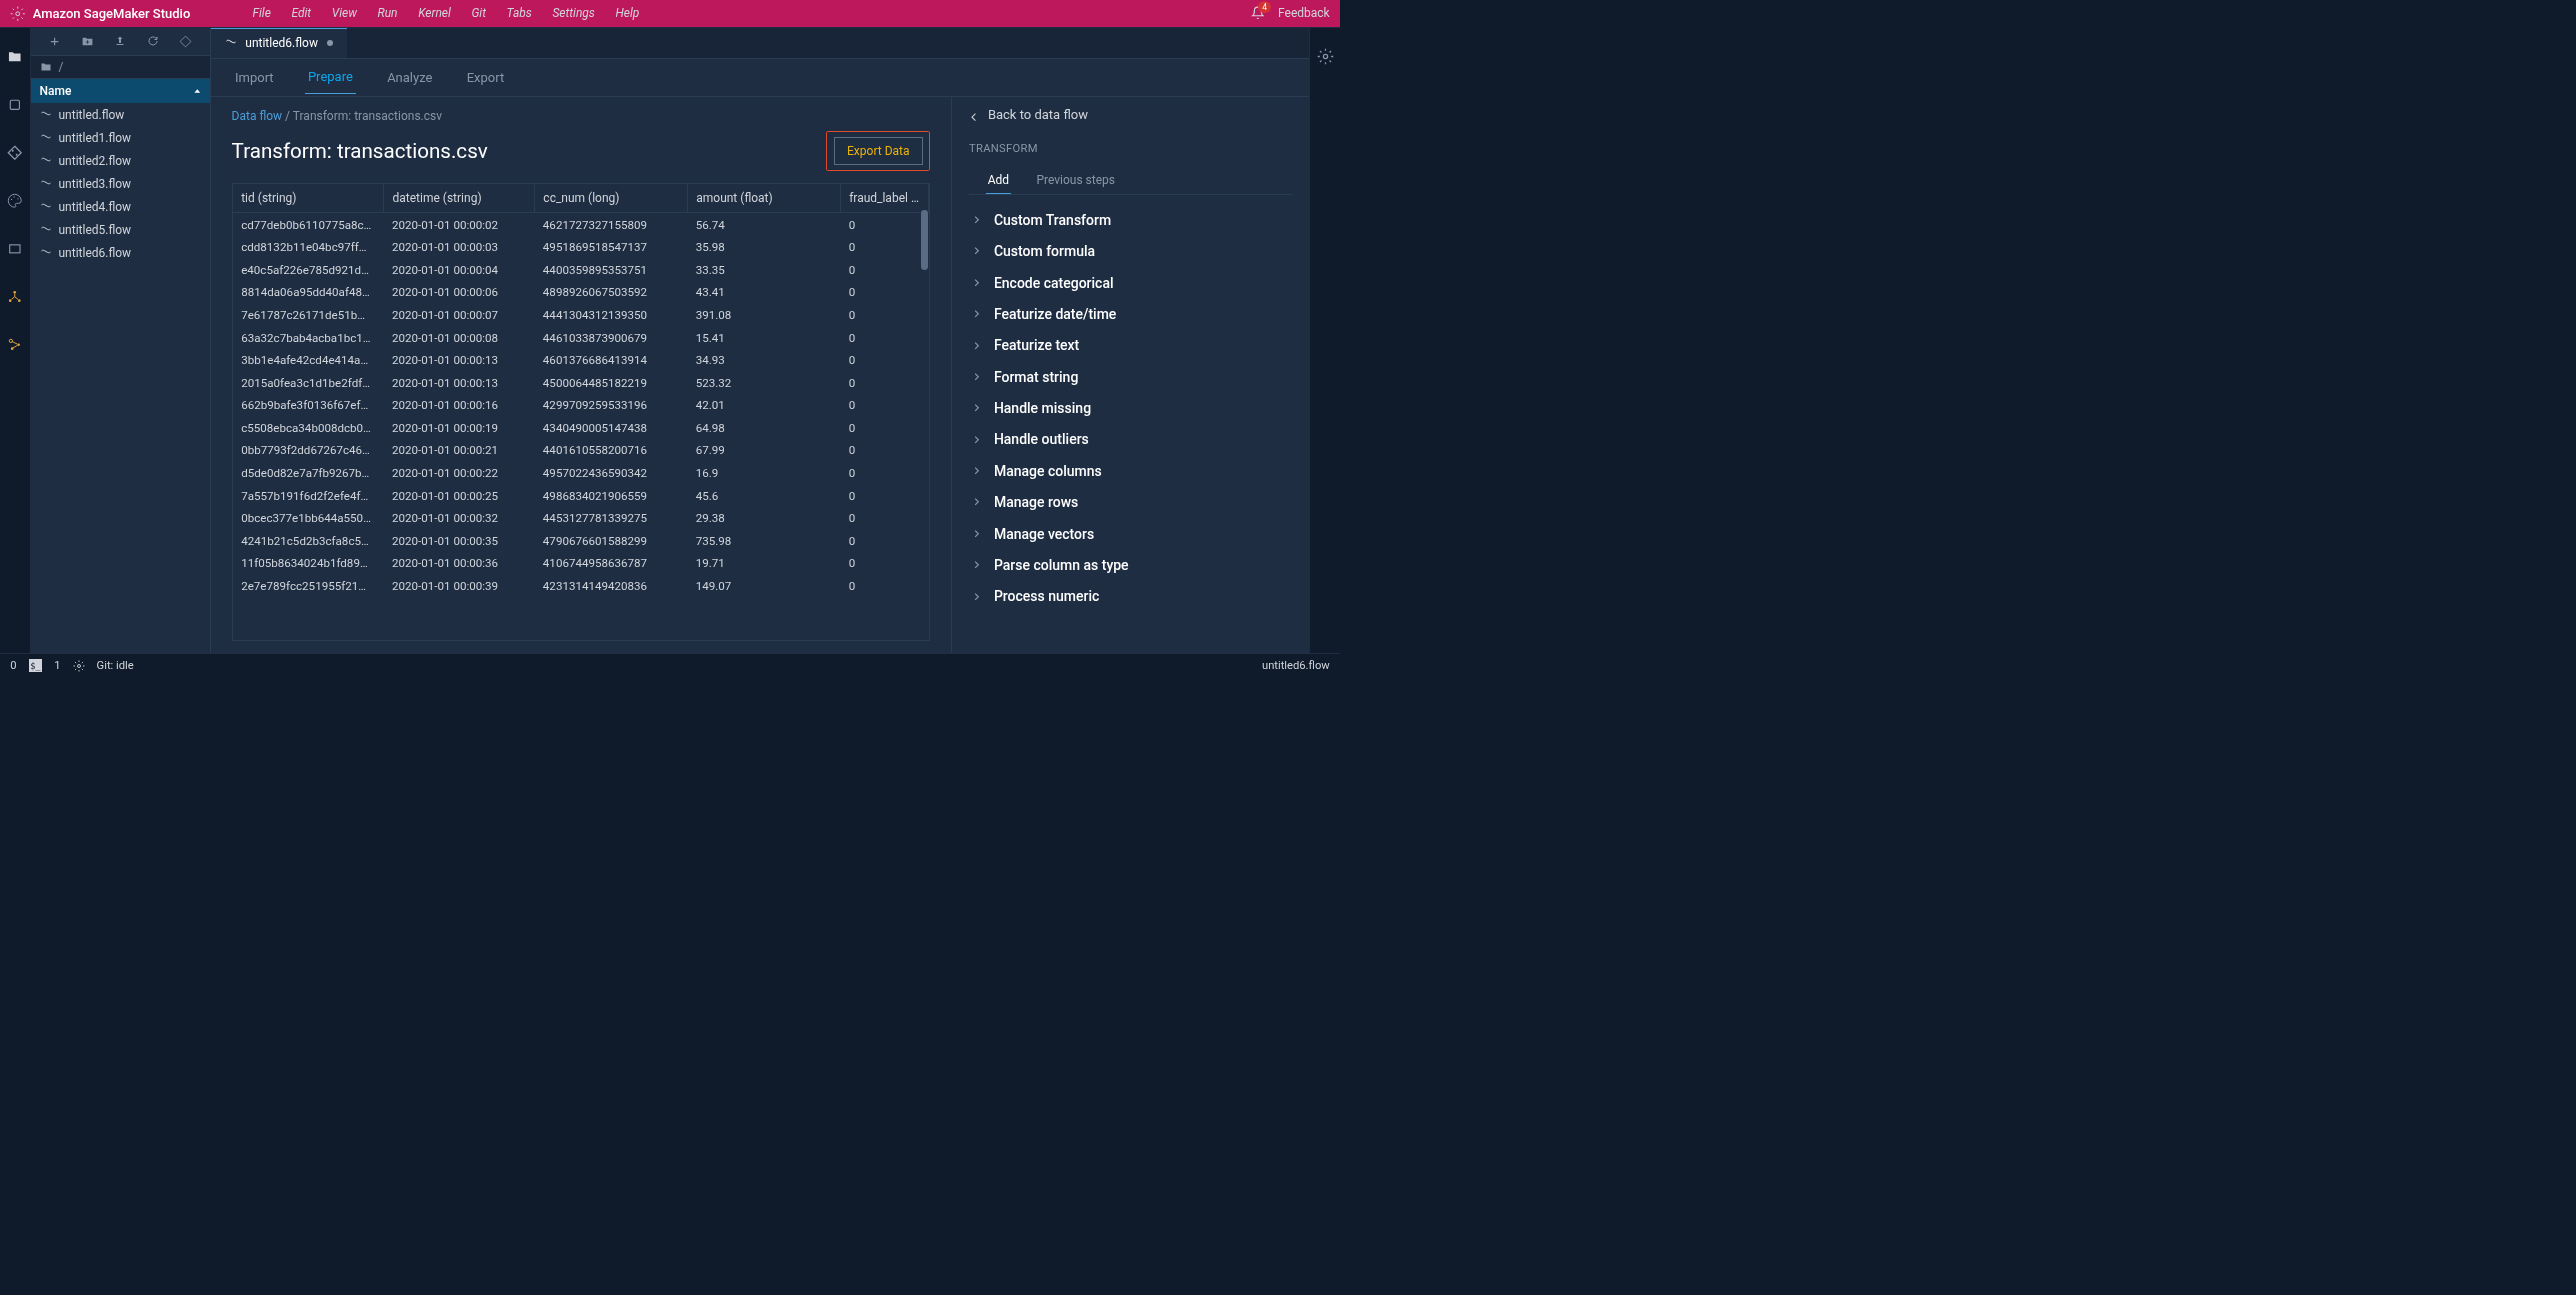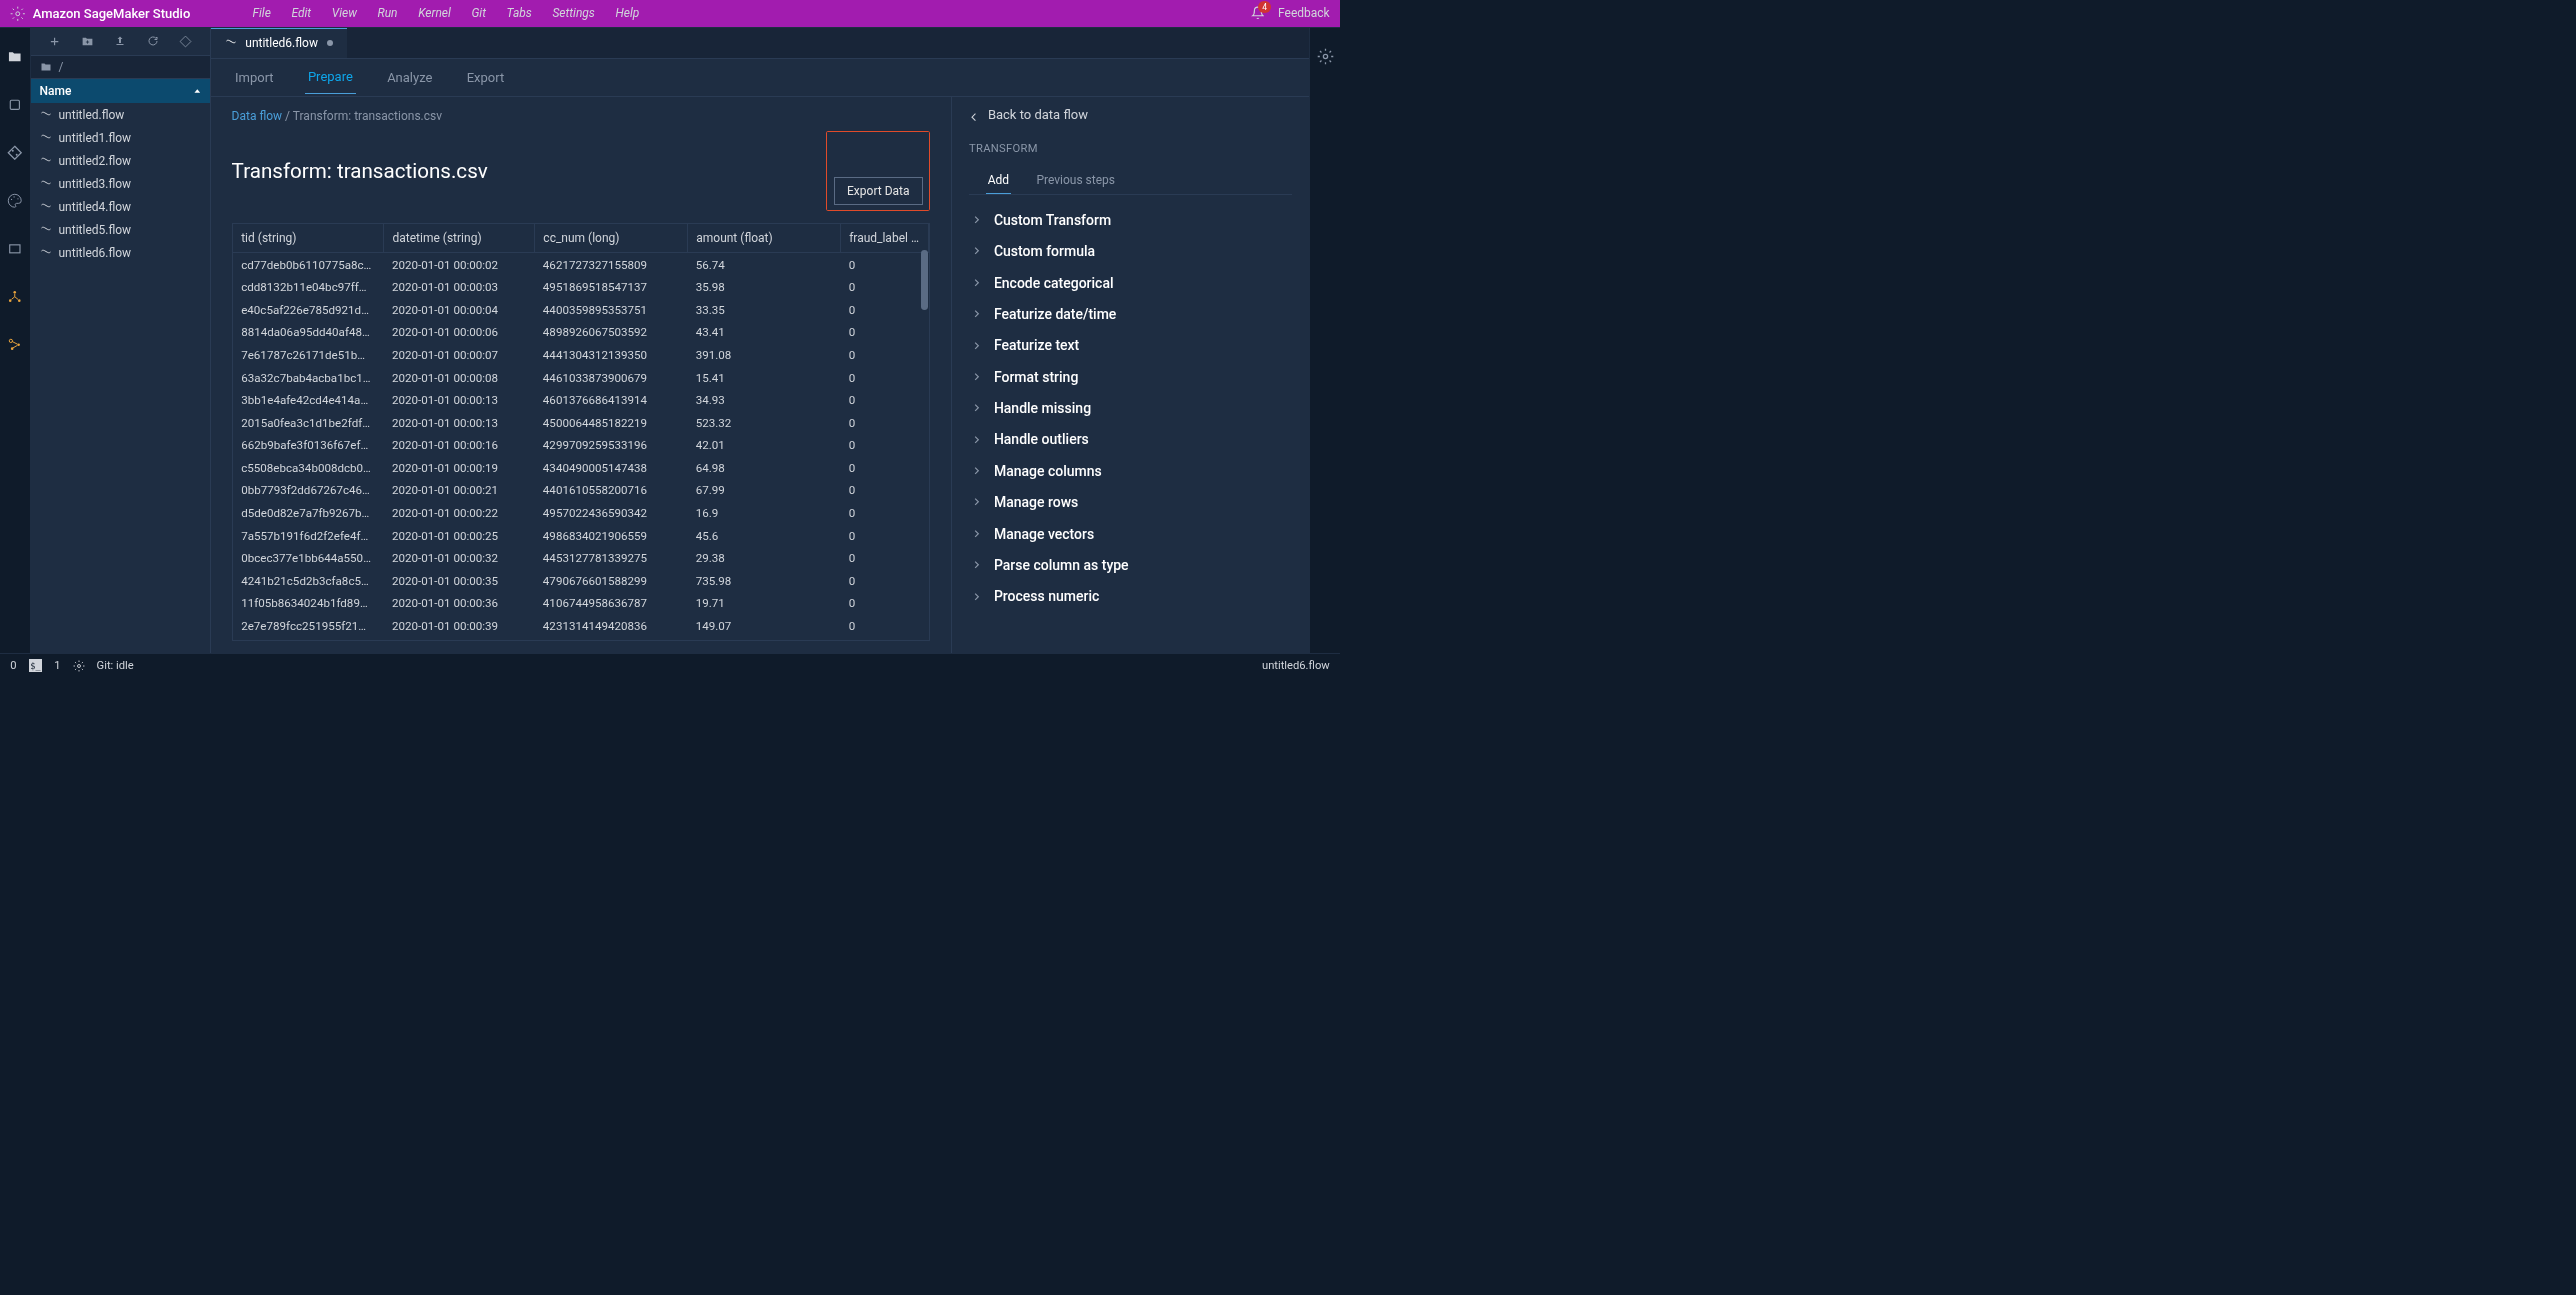--- a/index.html
+++ b/index.html
@@ -1,19 +1,19 @@
 <!DOCTYPE html>
 <html style="font-size:13.7px"><head>
 <meta charset="utf-8">
 <style>
 * { margin: 0; padding: 0; box-sizing: border-box; font-family: -apple-system, BlinkMacSystemFont, "Segoe UI", Roboto, Arial, sans-serif; }
 body { background: #0f1b2a; color: #d1d5db; font-size: 12px; overflow: hidden; width: 1340px; height: 677px; }
 
 
-.menubar { height: 27.5px; background: #a21caf; display: flex; align-items: center; padding: 0 10.3px; border-bottom: 0.9px solid #1e2d42; }
+.menubar { height: 27.5px; background: #be185d; display: flex; align-items: center; padding: 0 10.3px; border-bottom: 0.9px solid #1e2d42; }
 .menubar .logo { width: 15.5px; height: 15.5px; margin-right: 6.9px; }
 .menubar .app-title { color: #fff; font-size: 13px; font-weight: 500; margin-right: 52px; }
 .menubar .menu-item { color: #d1d5db; font-size: 12px; padding: 3.4px 10.3px; cursor: pointer; font-style: italic; }
 .menubar .spacer { flex: 1; }
 .menubar .notif { position: relative; margin-right: 13.7px; }
 .menubar .notif-badge { position: absolute; top: -5.2px; right: -6.9px; background: #d13434; color: #fff; font-size: 8.6px; padding: 0.9px 4.3px; border-radius: 6.9px; }
 .menubar .feedback { color: #d1d5db; font-size: 12px; }
 
 
 .layout { display: flex; height: calc(100% - 27.5px - 24px); }
@@ -46,21 +46,21 @@
 .subtab { color: #8a96a8; font-size: 13px; cursor: pointer; padding: 8.6px 3.4px; }
 .subtab.active { color: #0ea5e9; border-bottom: 1.7px solid #4a9ed8; }
 
 
 .content-row { flex: 1; display: flex; overflow: hidden; }
 .content-left { flex: 1; padding: 12px 20.6px; overflow: hidden; display: flex; flex-direction: column; border-right: 0.9px solid #2a3b54; }
 .crumb { font-size: 12px; color: #8a96a8; margin-bottom: 8.6px; }
 .crumb a { color: #4a9ed8; text-decoration: none; }
 .page-header { display: flex; align-items: center; justify-content: space-between; margin-bottom: 12px; }
 .page-title { font-size: 20.6px; color: #fff; font-weight: 400; }
-.export-btn { border: 0.9px solid #5a6b84; background: transparent; color: #e5e5e5; padding: 6px 12px; font-size: 12px; cursor: pointer; margin-top: 40px; }
+.export-btn { border: 0.9px solid #5a6b84; background: transparent; color: #eab308; padding: 6px 12px; font-size: 12px; cursor: pointer; }
 .export-wrap { border: 1.7px solid #e04b2a; padding: 5.2px 6.9px; border-radius: 1.7px; }
 
 
 .table-wrap { flex: 1; overflow: hidden; border: 0.9px solid #2a3b54; position: relative; }
 .data-table { width: 100%; border-collapse: collapse; table-layout: fixed; }
 .data-table th { text-align: left; padding: 6.9px 8.6px; font-weight: 400; color: #d1d5db; border-right: 0.9px solid #2a3b54; border-bottom: 0.9px solid #2a3b54; background: #1e2d42; font-size: 12px; white-space: nowrap; overflow: hidden; text-overflow: ellipsis; }
 .data-table td { padding: 4.3px 8.6px; color: #d1d5db; font-size: 11.6px; white-space: nowrap; overflow: hidden; text-overflow: ellipsis; }
 .col-tid { width: 146px; }
 .col-dt { width: 146px; }
 .col-cc { width: 148px; }

